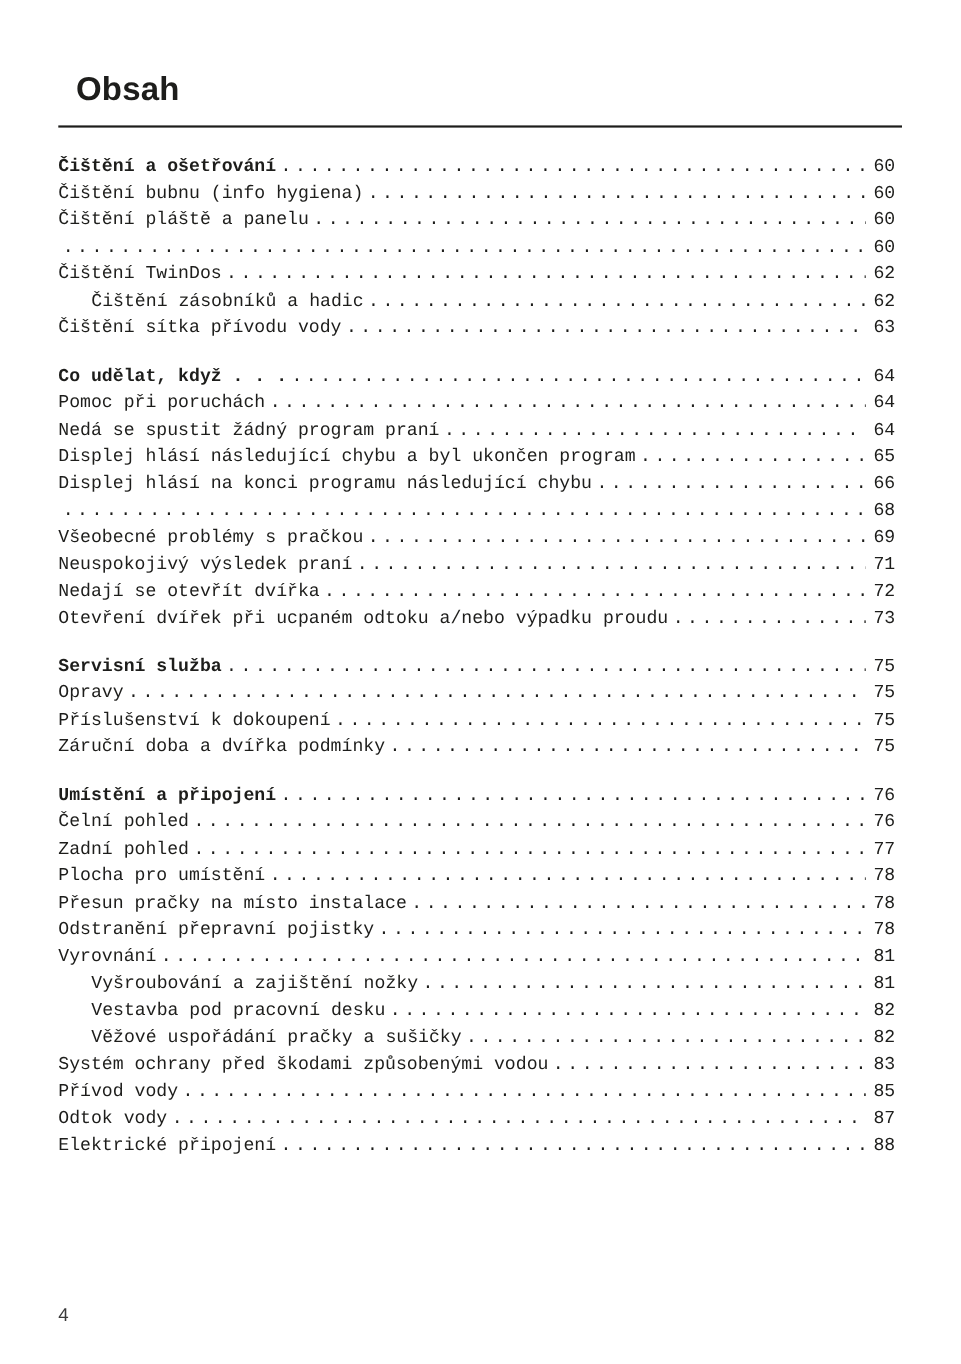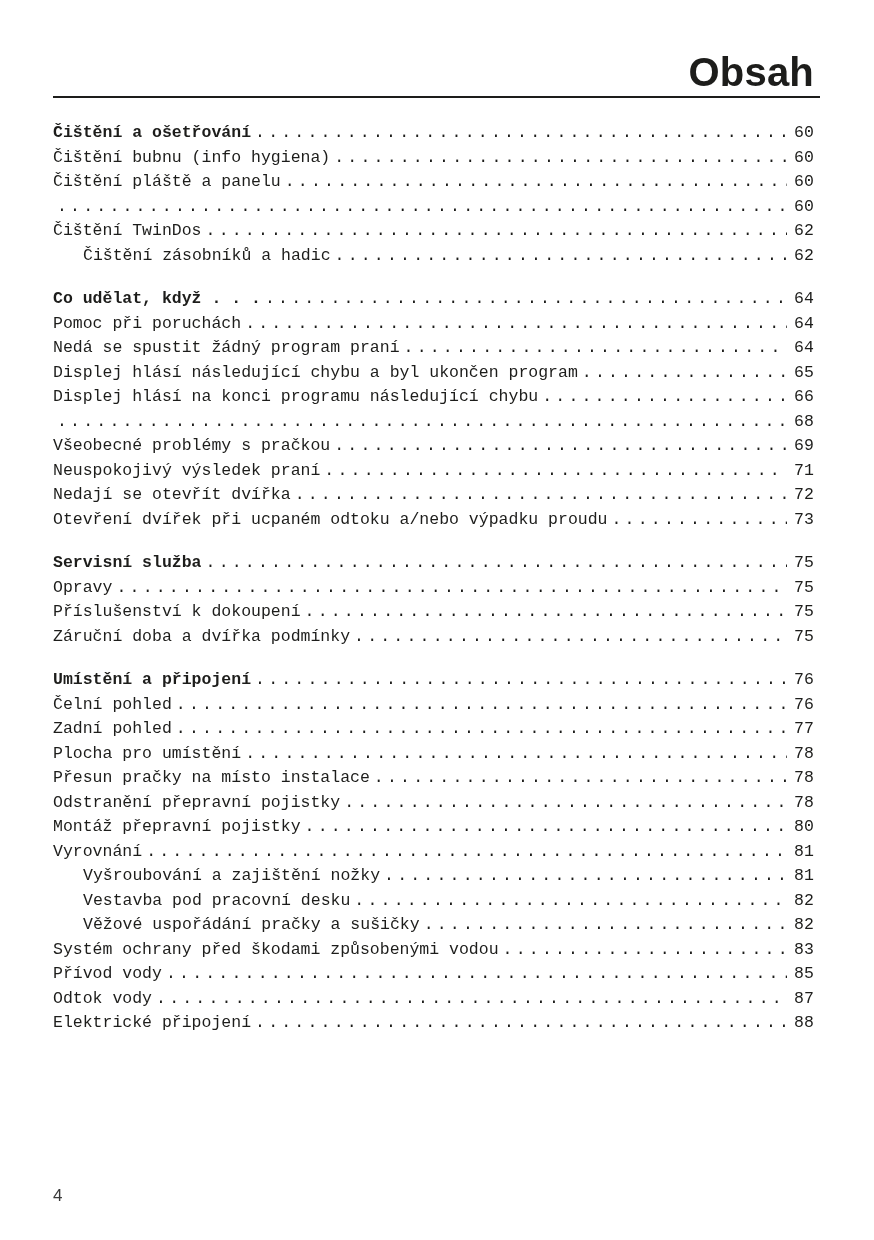--- a/index.html
+++ b/index.html
@@ -15,26 +15,25 @@
     color: #1d1d1b;
     overflow: hidden;
   }
   .page {
     position: absolute;
     inset: 0;
     padding: 50px 54px 0 53px;
     box-sizing: border-box;
   }
   .doc-title {
-    font-size: 40px;
+    font-size: 30px;
     font-weight: bold;
     line-height: 32px;
-    margin: 6px;
+    margin: 16px;
     letter-spacing: 0.2px;
-    text-align: right;
   }
   .title-rule {
     height: 2px;
     background: #1d1d1b;
     margin-top: 8px;
     border: none;
   }
   .toc-list {
     margin-top: 23px;
   }
@@ -106,20 +105,25 @@
       <div class="toc-row">
     <span class="toc-label">Čištění TwinDos</span>
     <span class="toc-leader"></span>
     <span class="toc-page">62</span>
   </div>
       <div class="toc-row indent">
     <span class="toc-label">Čištění zásobníků a hadic</span>
     <span class="toc-leader"></span>
     <span class="toc-page">62</span>
   </div>
+      <div class="toc-row">
+    <span class="toc-label">Čištění sítka přívodu vody</span>
+    <span class="toc-leader"></span>
+    <span class="toc-page">63</span>
+  </div>
       <div class="toc-row head">
     <span class="toc-label">Co udělat, když . . .</span>
     <span class="toc-leader"></span>
     <span class="toc-page">64</span>
   </div>
       <div class="toc-row">
     <span class="toc-label">Pomoc při poruchách</span>
     <span class="toc-leader"></span>
     <span class="toc-page">64</span>
   </div>
@@ -204,25 +208,20 @@
   </div>
       <div class="toc-row">
     <span class="toc-label">Přesun pračky na místo instalace</span>
     <span class="toc-leader"></span>
     <span class="toc-page">78</span>
   </div>
       <div class="toc-row">
     <span class="toc-label">Odstranění přepravní pojistky</span>
     <span class="toc-leader"></span>
     <span class="toc-page">78</span>
-  </div>
-      <div class="toc-row">
-    <span class="toc-label">Montáž přepravní pojistky</span>
-    <span class="toc-leader"></span>
-    <span class="toc-page">80</span>
   </div>
       <div class="toc-row">
     <span class="toc-label">Vyrovnání</span>
     <span class="toc-leader"></span>
     <span class="toc-page">81</span>
   </div>
       <div class="toc-row indent">
     <span class="toc-label">Vyšroubování a zajištění nožky</span>
     <span class="toc-leader"></span>
     <span class="toc-page">81</span>

